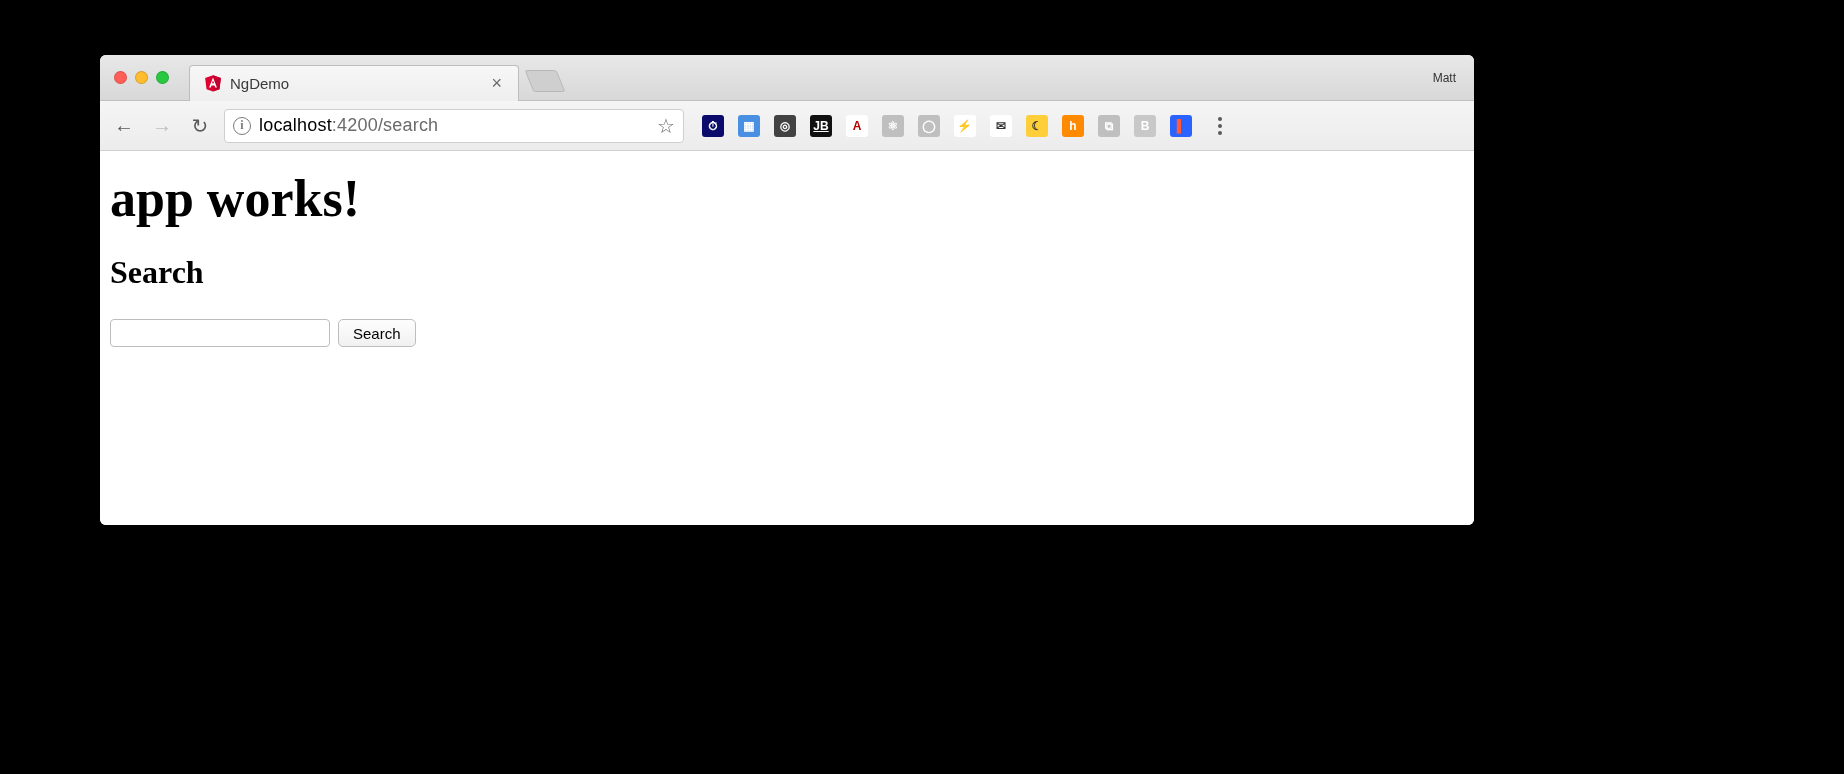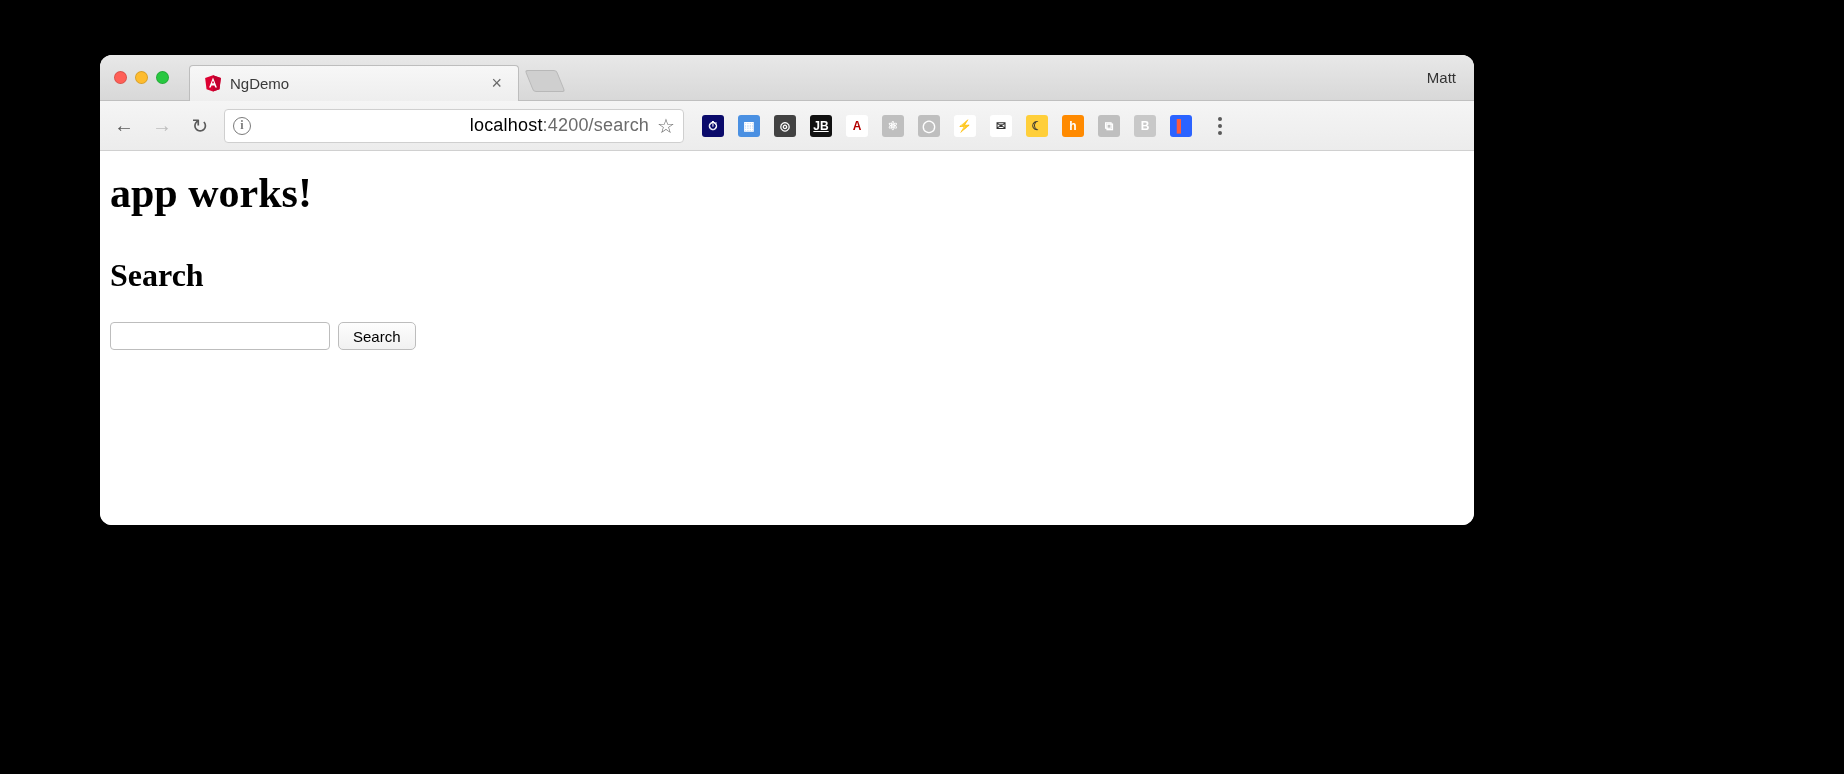--- a/index.html
+++ b/index.html
@@ -10,21 +10,21 @@
       height: 774px;
       position: relative;
     }
     .browser-window {
       position: absolute;
       left: 100px;
       top: 55px;
       width: 1374px;
       height: 470px;
       background: #fff;
-      border-radius: 12px;
+      border-radius: 6px;
       box-shadow: 0 20px 60px rgba(0,0,0,0.5);
       overflow: hidden;
       display: flex;
       flex-direction: column;
     }
     
     .titlebar {
       height: 46px;
       background: linear-gradient(#e8e8e8, #d8d8d8);
       display: flex;
@@ -88,21 +88,21 @@
       height: 22px;
       margin-left: 10px;
       margin-top: 6px;
       background: #cfcfcf;
       transform: skewX(22deg);
       border-radius: 3px;
       border: 1px solid #b8b8b8;
     }
     .profile-name {
       margin-left: auto;
-      font-size: 15px;
+      font-size: 12px;
       color: #333;
       padding-right: 8px;
     }
     
     .toolbar {
       height: 50px;
       background: linear-gradient(#f5f5f5, #ececec);
       display: flex;
       align-items: center;
       padding: 0 10px;
@@ -142,21 +142,20 @@
       font-size: 12px;
       font-weight: bold;
       color: #7a7a7a;
       font-family: Georgia, serif;
     }
     .url {
       font-size: 18px;
       color: #333;
       letter-spacing: 0.2px;
       flex: 1;
-      text-align: right;
     }
     .url .host { color: #000; }
     .url .rest { color: #6b6b6b; }
     .star-icon {
       font-size: 20px;
       color: #6b6b6b;
       cursor: pointer;
     }
     .ext-icons {
       display: flex;
@@ -192,23 +191,23 @@
     }
     
     .viewport {
       flex: 1;
       background: #fff;
       padding: 18px 10px;
       font-family: "Times New Roman", Times, serif;
       color: #000;
     }
     .viewport h1 {
-      font-size: 42px;
+      font-size: 52px;
       font-weight: bold;
-      margin-bottom: 40px;
+      margin-bottom: 26px;
     }
     .viewport h2 {
       font-size: 32px;
       font-weight: bold;
       margin-bottom: 28px;
     }
     .search-row {
       display: flex;
       align-items: center;
       gap: 8px;

